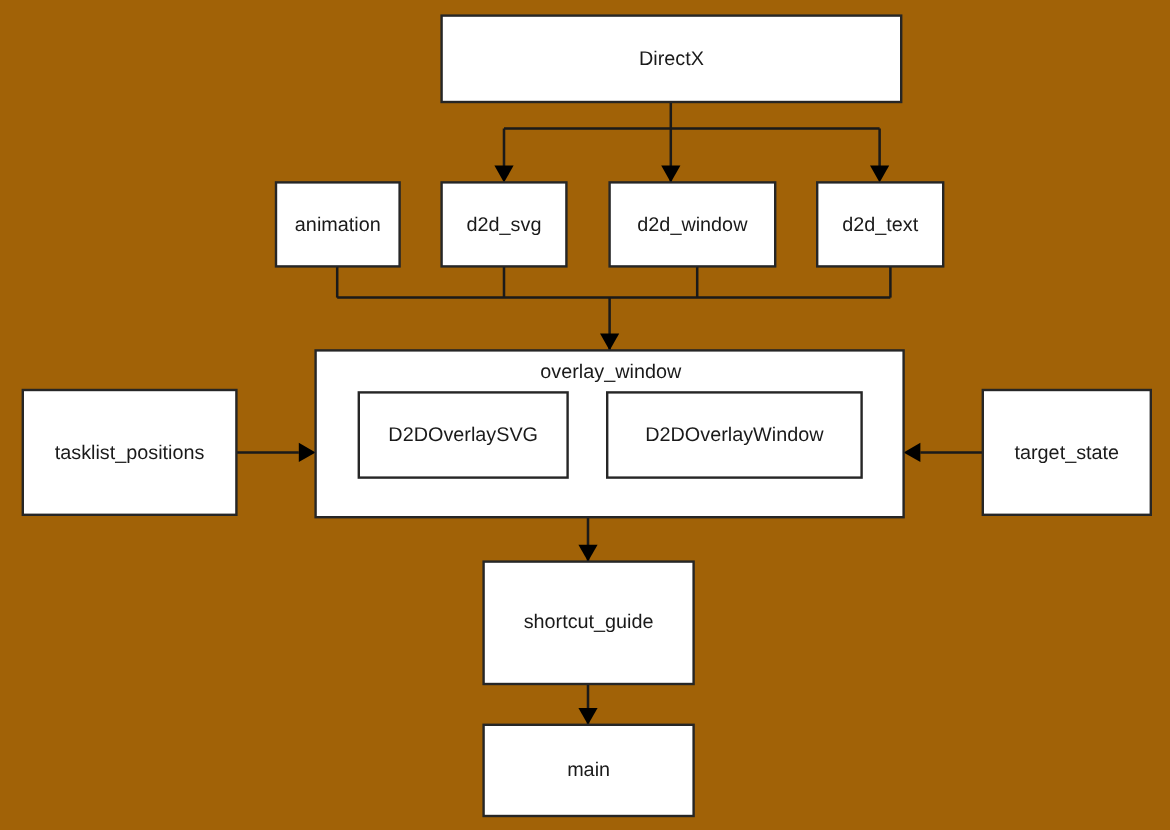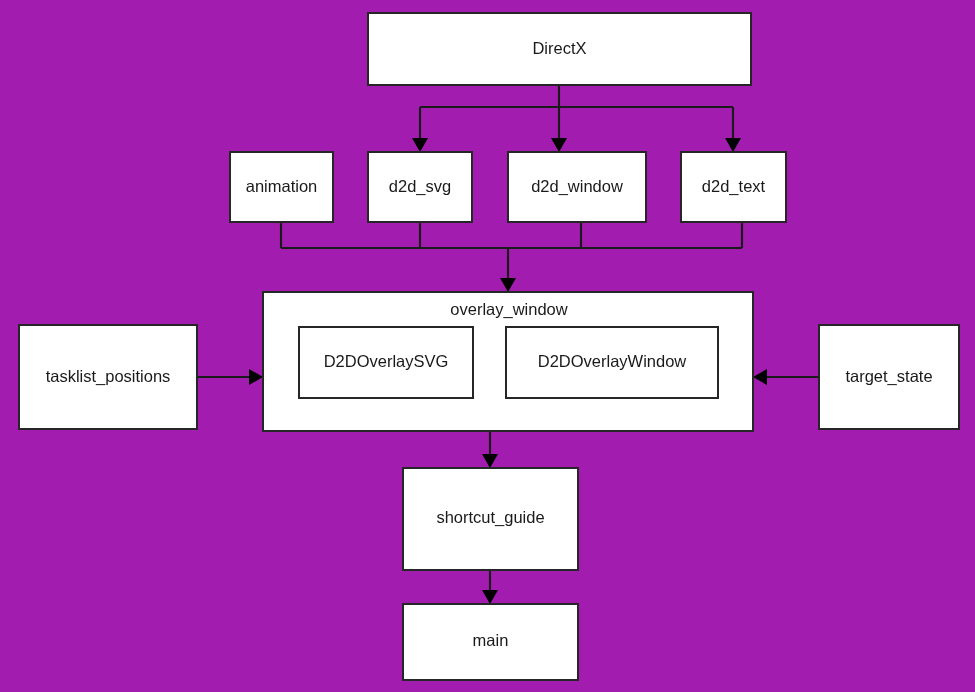--- a/index.html
+++ b/index.html
@@ -11,21 +11,21 @@
   body {
     width: 975px;
     height: 692px;
     font-family: "Liberation Sans", sans-serif;
     overflow: hidden;
   }
   #diagram-root {
     position: relative;
     width: 975px;
     height: 692px;
-    background: #a21caf;
+    background: #a16207;
   }
   svg.diagram-canvas {
     display: block;
     width: 975px;
     height: 692px;
   }
   .node-box {
     fill: #ffffff;
     stroke: #262626;
     stroke-width: 2;

